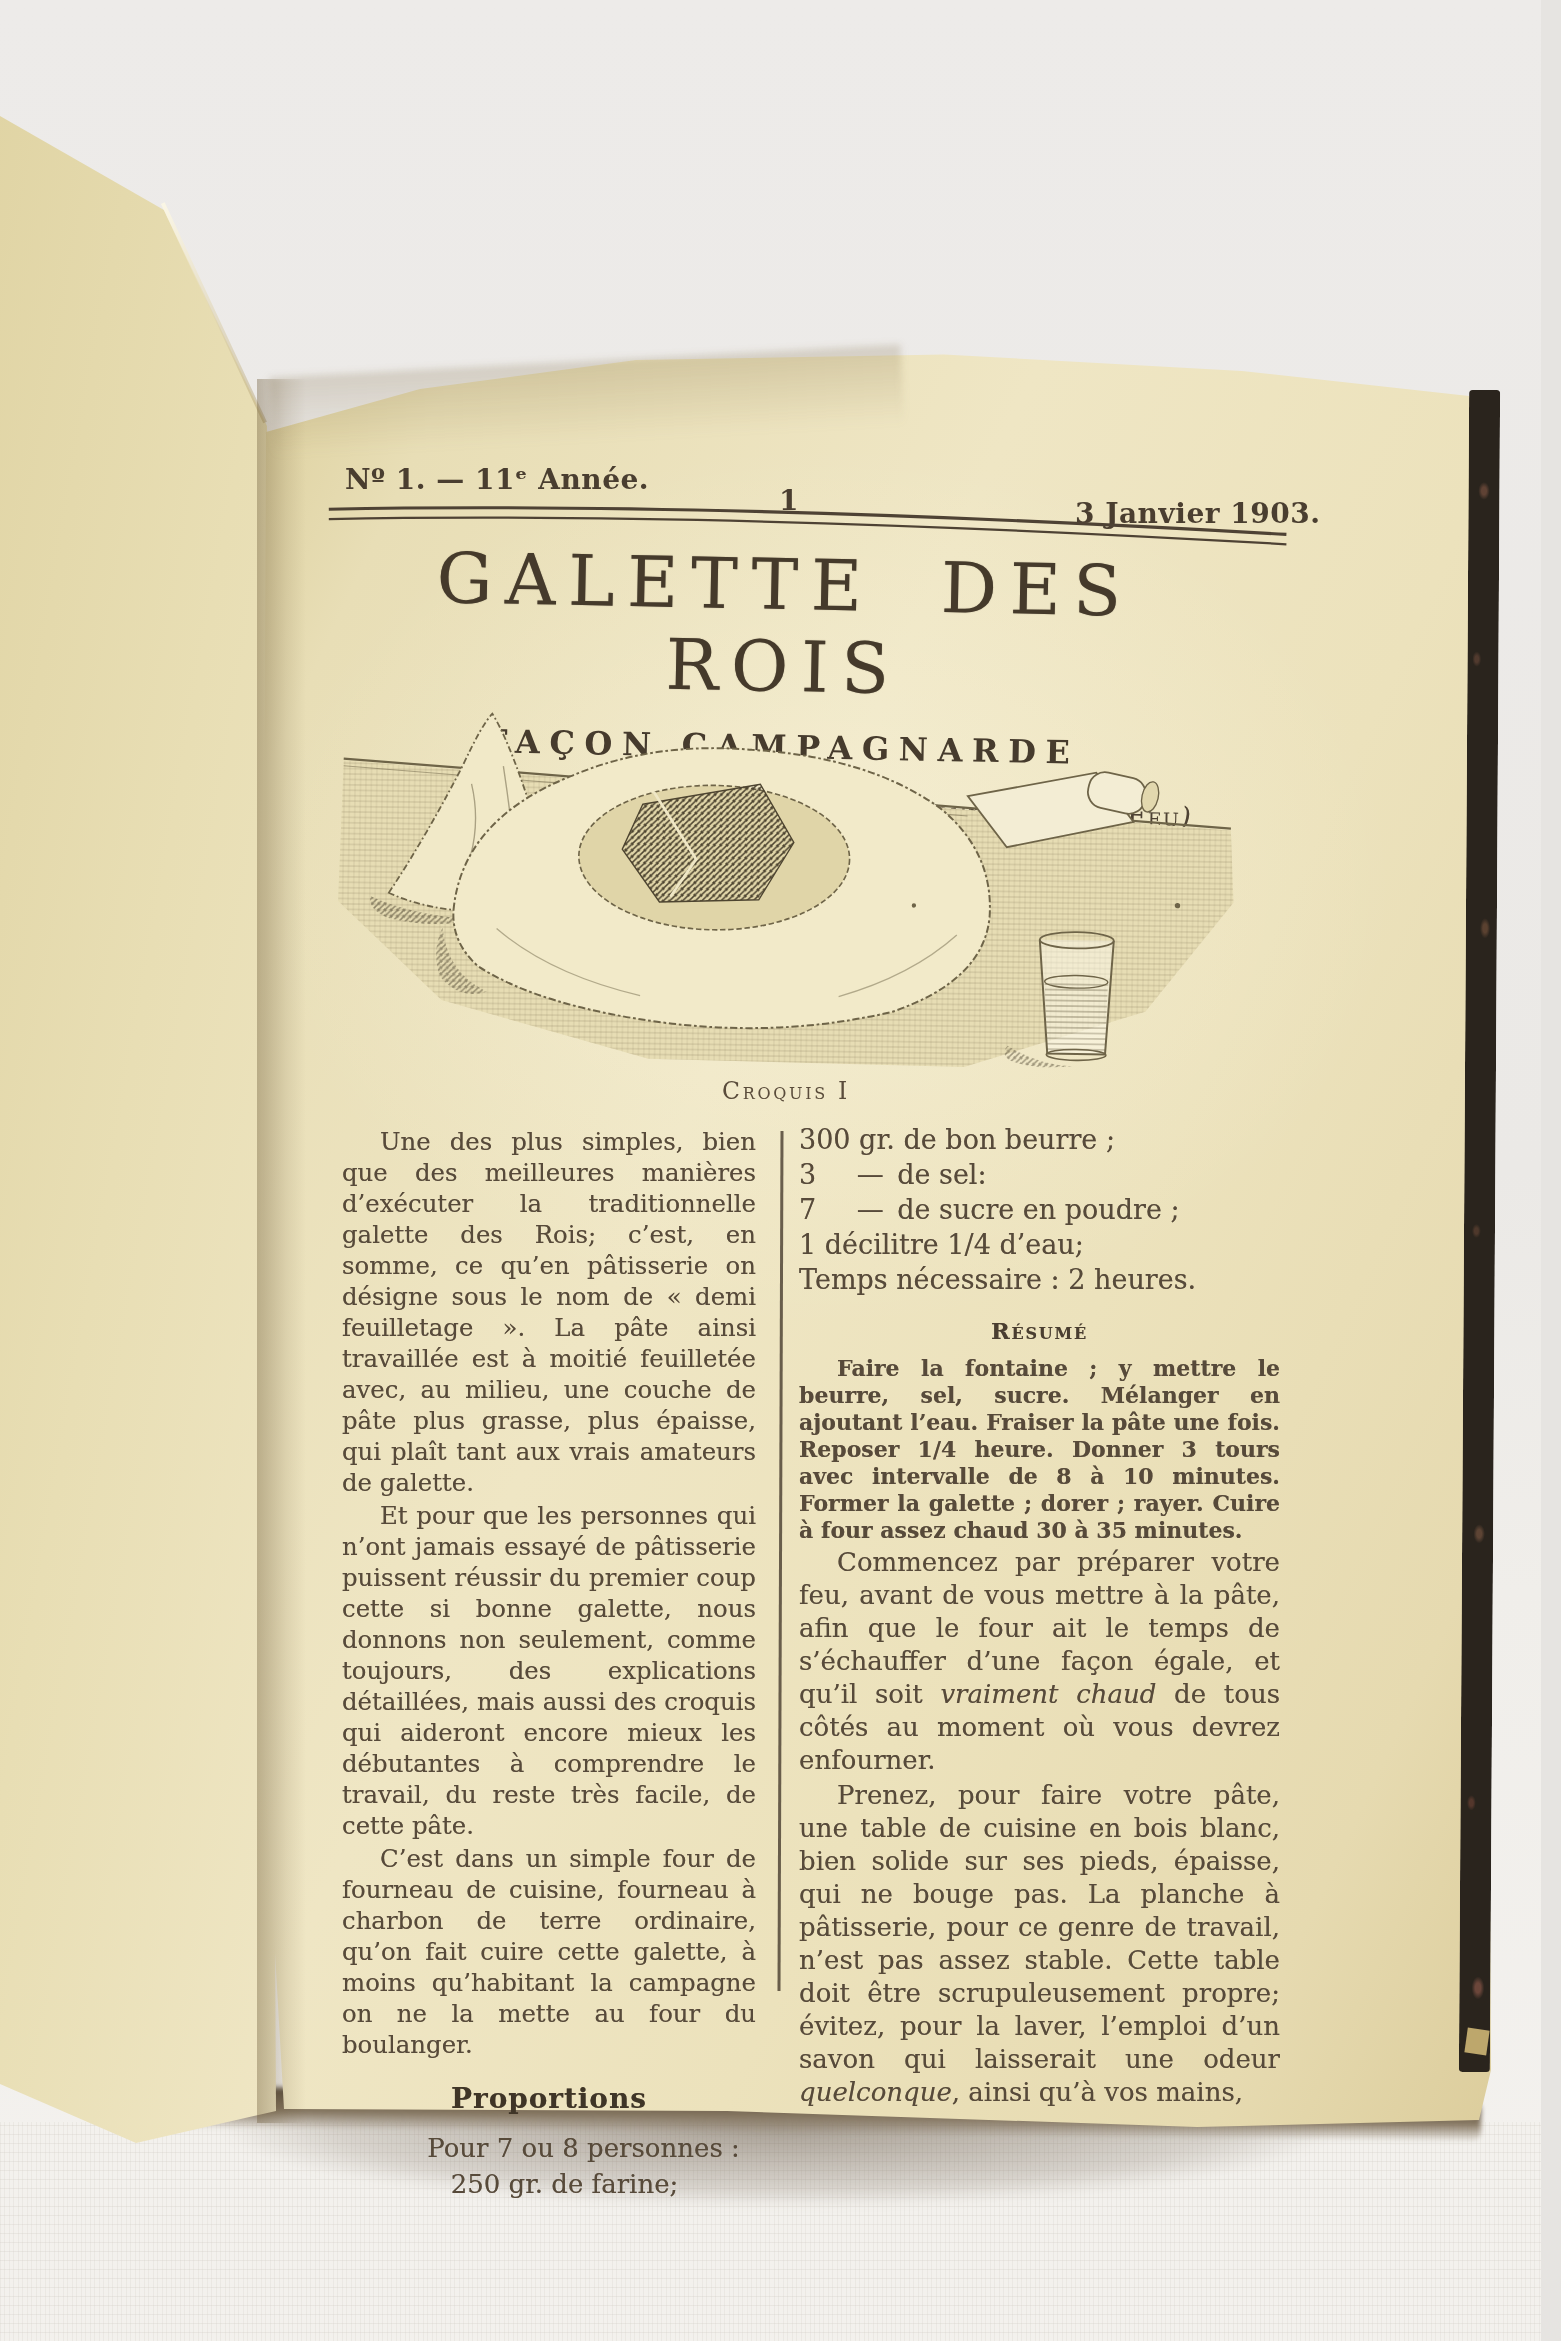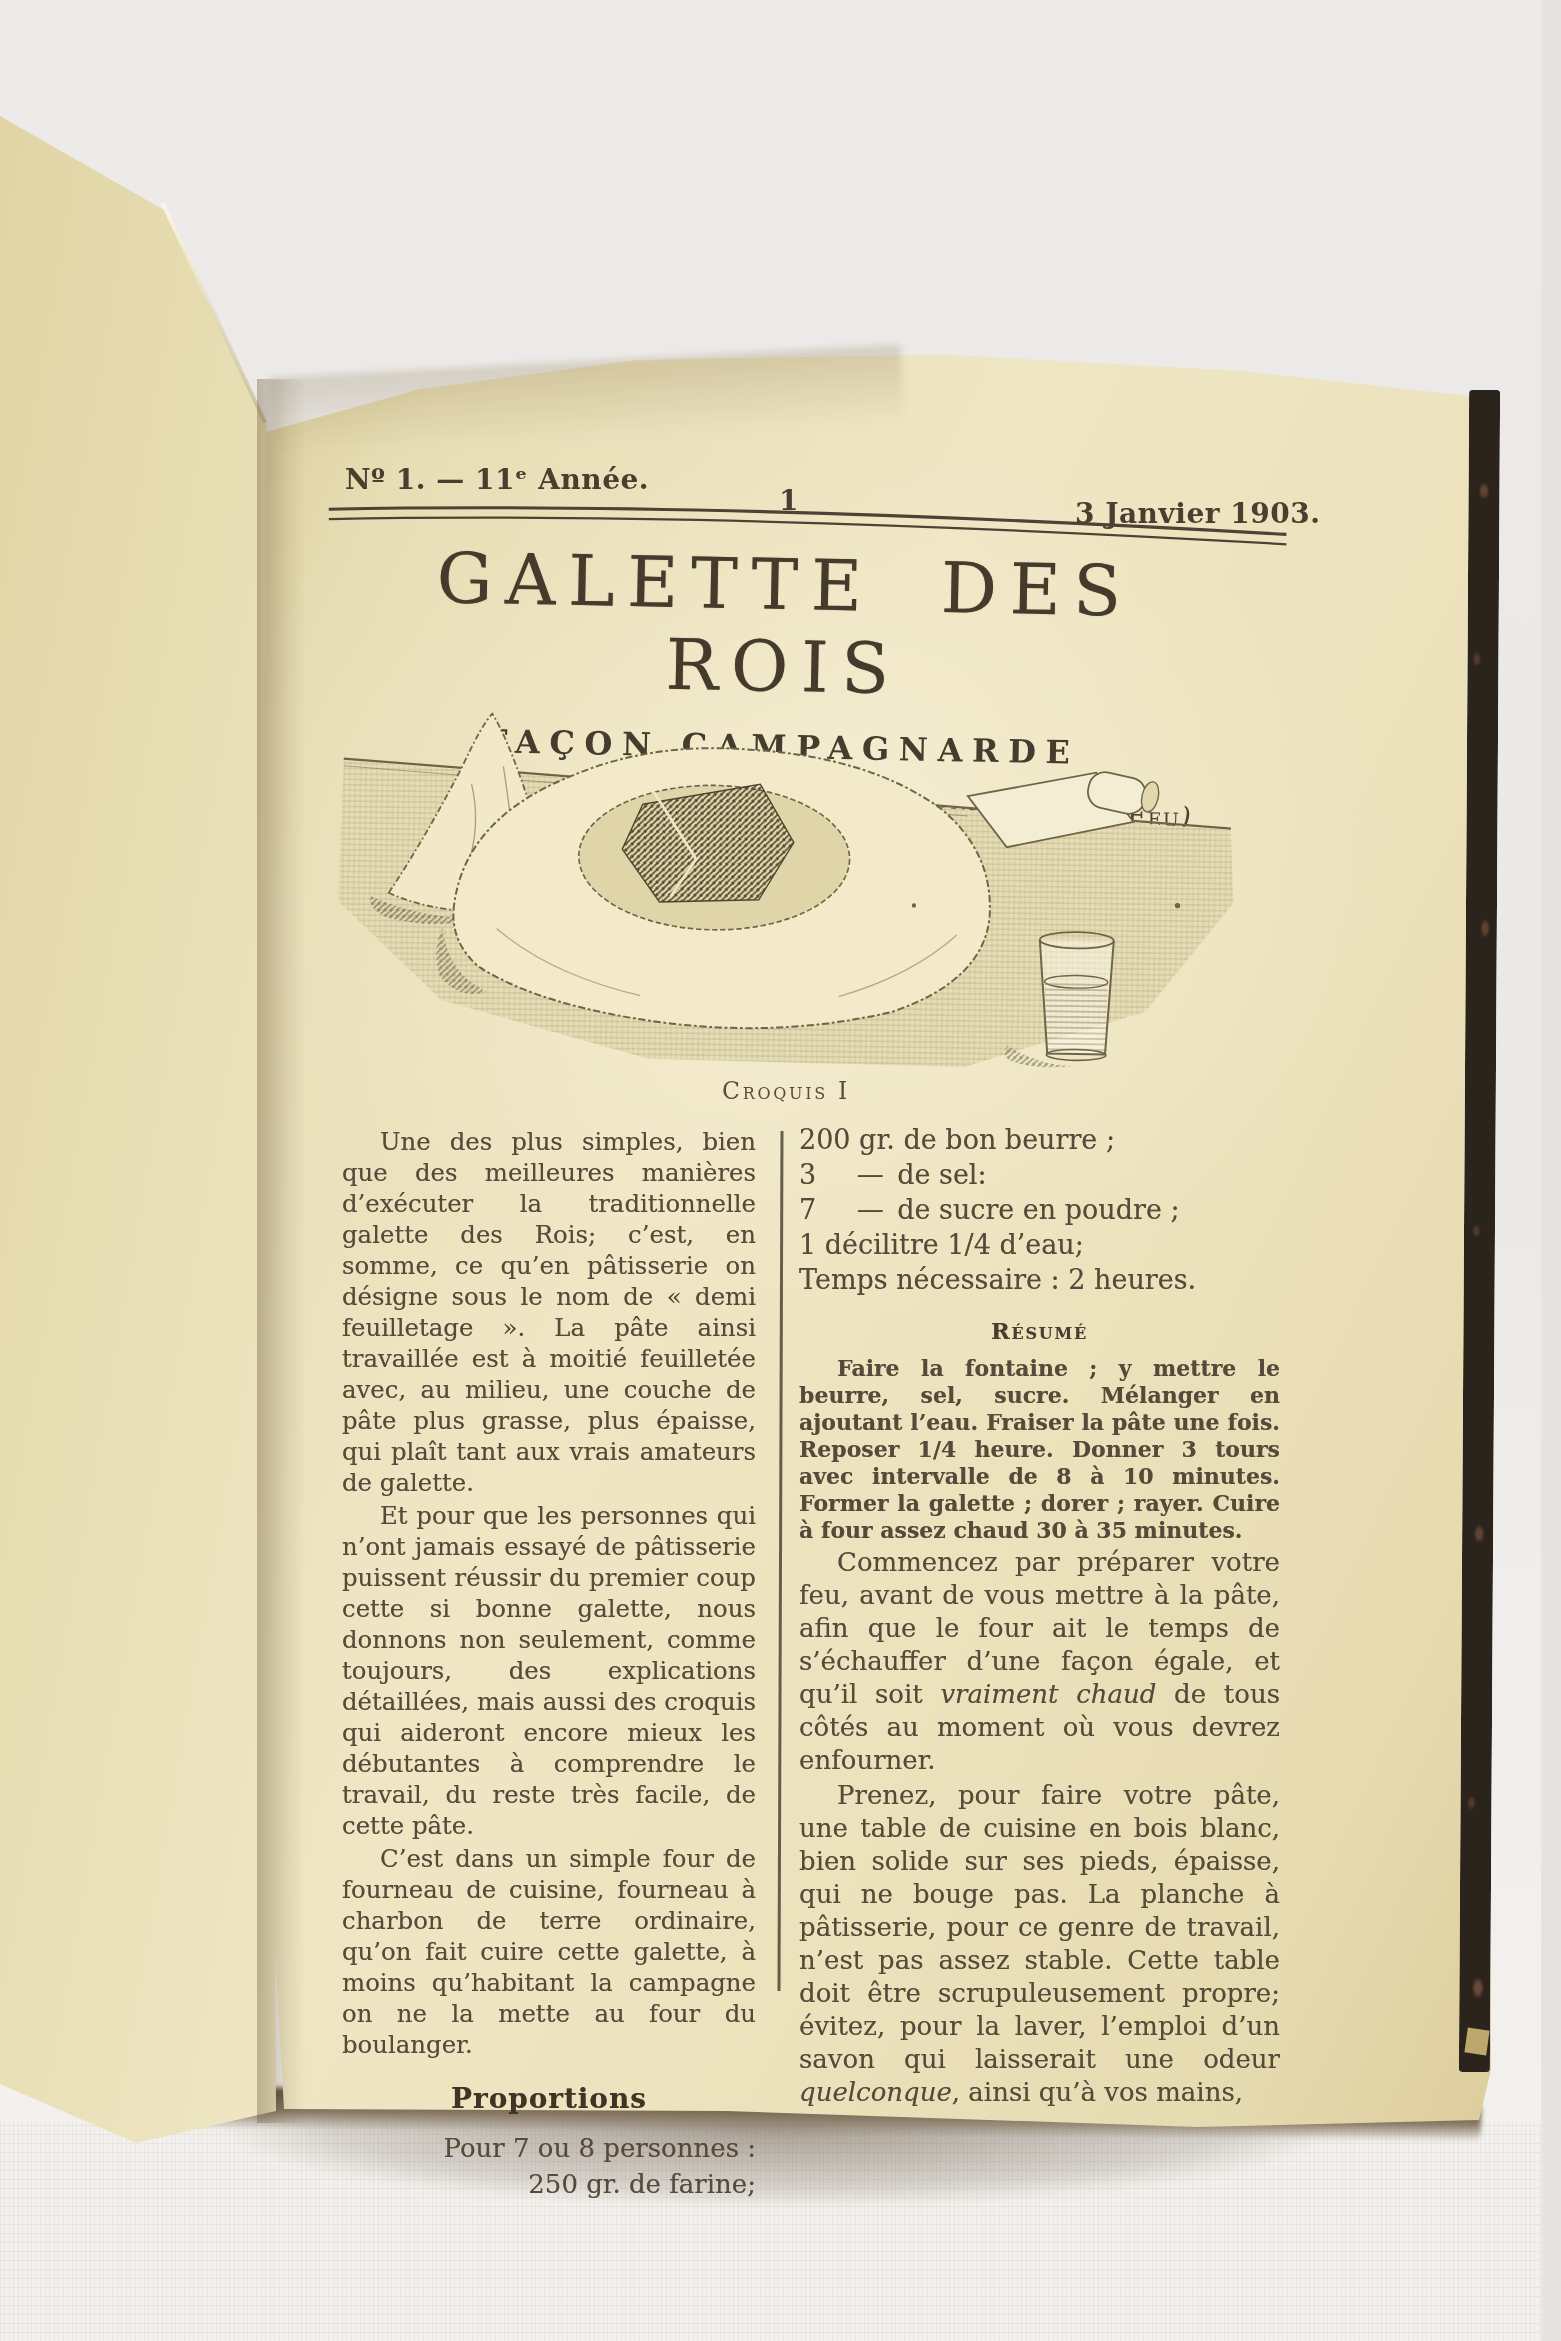--- a/index.html
+++ b/index.html
@@ -60,21 +60,21 @@
   .caption{position:absolute;left:334px;top:1077px;width:904px;text-align:center;
          font-variant:small-caps;letter-spacing:2.7px;font-size:23.5px;color:#5a4c3b;}
   .col{position:absolute;text-align:justify;color:#574a3a;text-shadow:0 0 0.5px rgba(87,74,58,.55);}
   .col-left{left:342px;top:1126px;width:414px;font-size:24.4px;line-height:31px;}
   .col-right{left:799px;top:1122px;width:481px;font-size:26px;line-height:33px;}
   .col p{margin:0;text-indent:38px;}
   .col p + p{margin-top:1.8px;}
   .col .it{font-style:italic;}
   .sec-heading{text-align:center;font-weight:bold;font-size:28px;letter-spacing:0.9px;
          margin:23.5px 0 16.3px 0;color:#3f3527;text-indent:0;}
-  .prop-line{text-indent:38px;font-size:26px;line-height:36px;text-align:right;margin-left:31px;}
+  .prop-line{text-indent:38px;font-size:26px;line-height:36px;text-align:center;margin-left:31px;}
   .prop-line.no-indent{text-indent:0;}
   .ing-line{font-size:27px;line-height:35px;white-space:pre;text-align:left;}
   .resume-heading{text-align:center;font-variant:small-caps;font-size:22.6px;letter-spacing:1.8px;
          margin:18px 0 7.2px 0;color:#4a3e30;font-weight:bold;}
   .resume-text{font-size:22px;line-height:27px;text-indent:31px;font-weight:bold;}
   .divider{position:absolute;left:779px;top:1131px;width:2.7px;height:860px;
          background:rgba(66,55,42,.78);transform:rotate(.2deg);}
 </style>
 </head>
 <body>
@@ -172,21 +172,21 @@
   <div class="col col-left">
     <p>Une des plus simples, bien que des meilleures manières d’exécuter la traditionnelle galette des Rois; c’est, en somme, ce qu’en pâtisserie on désigne sous le nom de « demi feuilletage ». La pâte ainsi travaillée est à moitié feuilletée avec, au milieu, une couche de pâte plus grasse, plus épaisse, qui plaît tant aux vrais amateurs de galette.</p>
     <p>Et pour que les personnes qui n’ont jamais essayé de pâtisserie puissent réussir du premier coup cette si bonne galette, nous donnons non seulement, comme toujours, des explications détaillées, mais aussi des croquis qui aideront encore mieux les débutantes à comprendre le travail, du reste très facile, de cette pâte.</p>
     <p>C’est dans un simple four de fourneau de cuisine, fourneau à charbon de terre ordinaire, qu’on fait cuire cette galette, à moins qu’habitant la campagne on ne la mette au four du boulanger.</p>
     <div class="sec-heading">Proportions</div>
     <div class="prop-line">Pour 7 ou 8 personnes :</div>
     <div class="prop-line no-indent">250 gr. de farine;</div>
   </div>
 
   <div class="col col-right">
-    <div class="ing-line">200 gr. de bon beurre ;</div>
+    <div class="ing-line">300 gr. de bon beurre ;</div>
     <div class="ing-line">3  — de sel:</div>
     <div class="ing-line">7  — de sucre en poudre ;</div>
     <div class="ing-line">1 décilitre 1/4 d’eau;</div>
     <div class="ing-line">Temps nécessaire : 2 heures.</div>
     <div class="resume-heading">Résumé</div>
     <p class="resume-text">Faire la fontaine ; y mettre le beurre, sel, sucre. Mélanger en ajoutant l’eau. Fraiser la pâte une fois. Reposer 1/4 heure. Donner 3 tours avec intervalle de 8 à 10 minutes. Former la galette ; dorer ; rayer. Cuire à four assez chaud 30 à 35 minutes.</p>
     <p><span>Commencez par préparer votre feu, avant de vous mettre à la pâte, afin que le four ait le temps de s’échauffer d’une façon égale, et qu’il soit </span><span class="it">vraiment chaud</span><span> de tous côtés au moment où vous devrez enfourner.</span></p>
     <p><span>Prenez, pour faire votre pâte, une table de cuisine en bois blanc, bien solide sur ses pieds, épaisse, qui ne bouge pas. La planche à pâtisserie, pour ce genre de travail, n’est pas assez stable. Cette table doit être scrupuleusement propre; évitez, pour la laver, l’emploi d’un savon qui laisserait une odeur </span><span class="it">quelconque</span><span>, ainsi qu’à vos mains,</span></p>
   </div>
 

